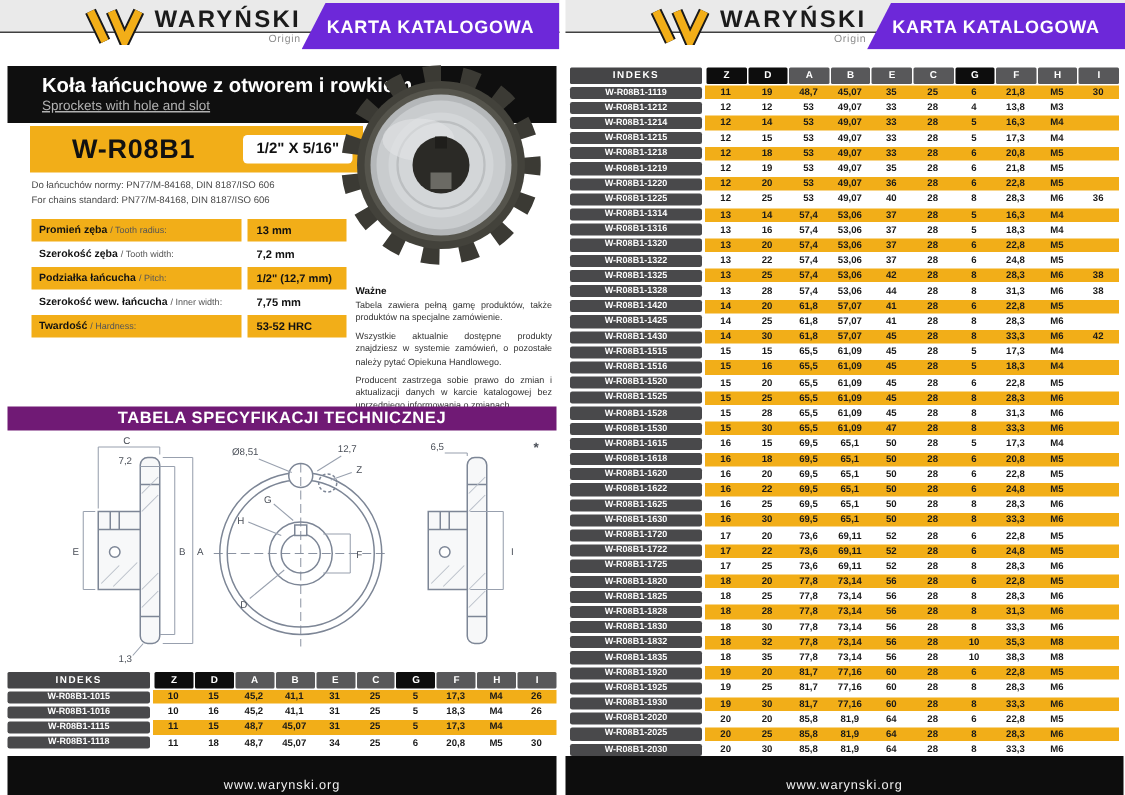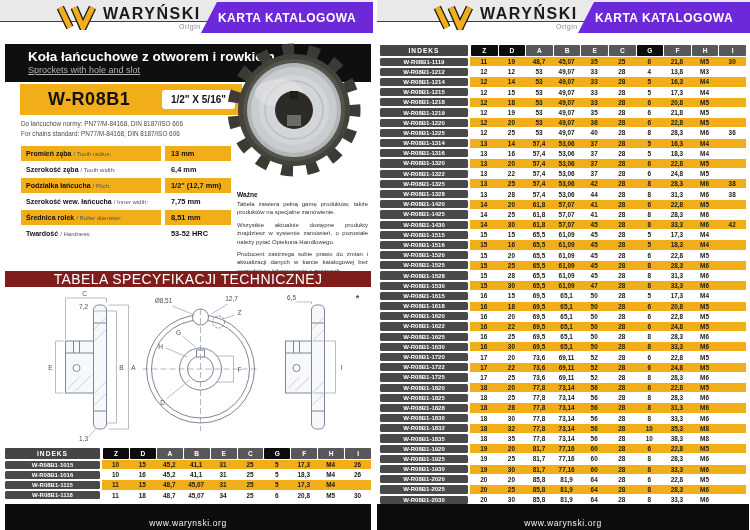--- a/index.html
+++ b/index.html
@@ -40,22 +40,22 @@
   .dt-val { flex:1; margin-left:4px; display:flex; align-items:center; padding-left:6px;
             font-size:7.4px; font-weight:800; color:#111; }
   .dt-table > div:nth-of-type(odd) .dt-lbl,
   .dt-table > div:nth-of-type(odd) .dt-val { background:#f2ae18; }
 
   .photo { position:absolute; top:39px; left:219px; width:150px; height:146px; }
   .notes { position:absolute; top:191px; left:237px; right:5px; }
   .notes-h { font-size:6.6px; font-weight:800; color:#111; margin-bottom:2px; }
   .notes p { font-size:6px; color:#333; line-height:1.4; text-align:justify; margin-bottom:4px; }
 
-  .specbar { position:absolute; top:271px; left:5px; right:2px; height:16px; background:#7f1d1d;
-             color:#fff; font-size:14px; font-weight:400; letter-spacing:.4px;
+  .specbar { position:absolute; top:271px; left:5px; right:2px; height:16px; background:#701a75;
+             color:#fff; font-size:11px; font-weight:700; letter-spacing:.4px;
              display:flex; align-items:center; justify-content:center; }
   .drawing { position:absolute; top:289px; left:5px; right:2px; height:156px; }
   .drawing svg { width:100%; height:100%; }
 
   
   .ptable { position:absolute; }
   .ptable.small { top:448px; left:5px; right:2px; }
   .ptable.big { top:45px; left:3px; right:4px; }
   .phead { display:flex; height:11px; margin-bottom:1px; }
   .trow { display:flex; height:10.2px; }
@@ -124,46 +124,39 @@
             <span class="en">/ Tooth radius:</span>
           </div>
           <div class="dt-val">13 mm</div>
         </div>
 
         <div class="dt-row">
           <div class="dt-lbl">
             <b>Szerokość zęba</b>
             <span class="en">/ Tooth width:</span>
           </div>
-          <div class="dt-val">6,4 mm</div>
+          <div class="dt-val">7,2 mm</div>
         </div>
 
         <div class="dt-row">
           <div class="dt-lbl">
             <b>Podziałka łańcucha</b>
             <span class="en">/ Pitch:</span>
           </div>
           <div class="dt-val">1/2" (12,7 mm)</div>
         </div>
 
         <div class="dt-row">
           <div class="dt-lbl">
             <b>Szerokość wew. łańcucha</b>
             <span class="en">/ Inner width:</span>
           </div>
           <div class="dt-val">7,75 mm</div>
         </div>
 
-        <div class="dt-row">
-          <div class="dt-lbl">
-            <b>Średnica rolek</b>
-            <span class="en">/ Roller diameter:</span>
-          </div>
-          <div class="dt-val">8,51 mm</div>
-        </div>
 
 
         <div class="dt-row">
           <div class="dt-lbl">
             <b>Twardość</b>
             <span class="en">/ Hardness:</span>
           </div>
           <div class="dt-val">53-52 HRC</div>
         </div>
       </div>

